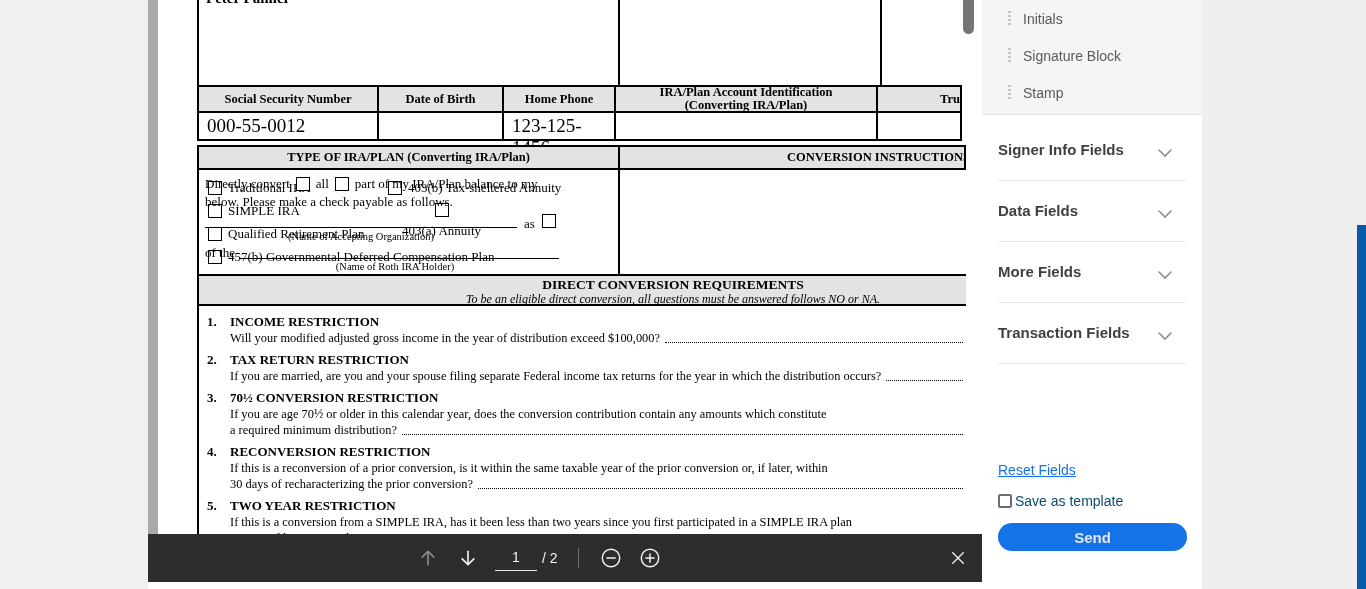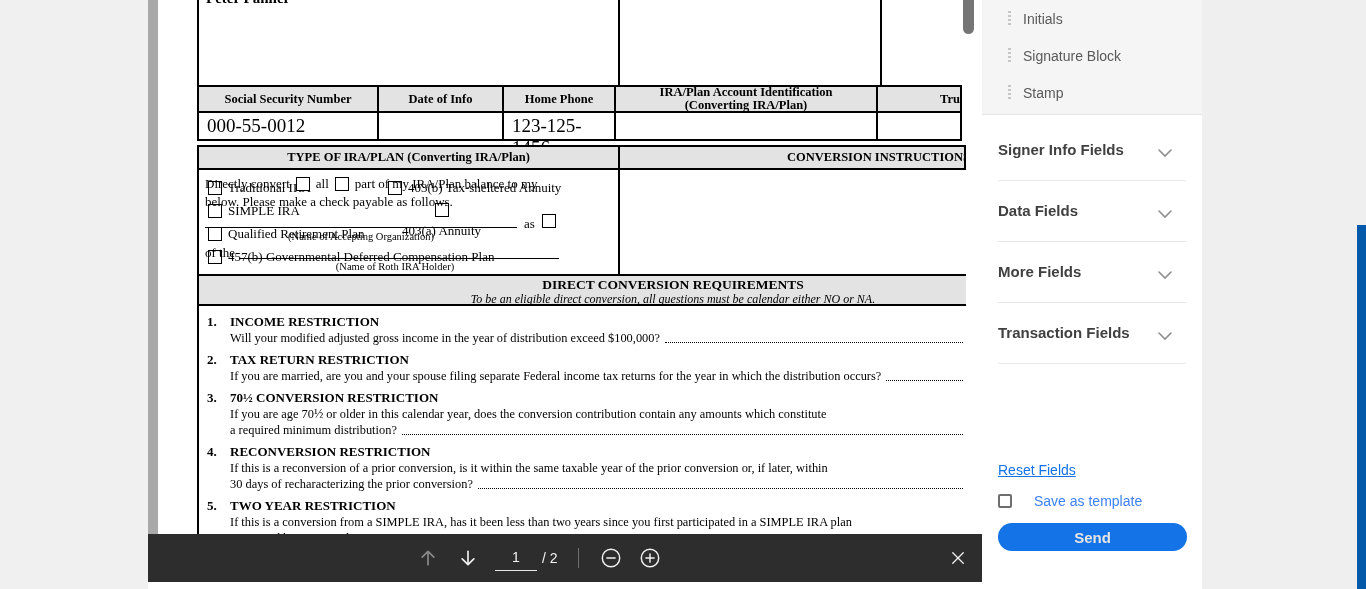--- a/index.html
+++ b/index.html
@@ -104,22 +104,22 @@
   .sb-top { position:absolute; left:0; top:0; width:220px; height:115px; background:#f5f5f5; border-bottom:1px solid #e3e3e3; }
   .sb-item { position:absolute; left:0; width:220px; height:37px; display:flex; align-items:center; padding-left:26px; gap:12px;
              color:#5a5a5a; font-size:14px; cursor:grab; }
   .drag-handle { width:3px; height:16px; flex:none;
                  background-image:repeating-linear-gradient(to bottom,#c6c6c6 0 2px, transparent 2px 4px); }
   .sb-section { position:absolute; left:0; width:220px; }
   .sb-sec-label { position:absolute; left:16px; top:0; font-size:15px; font-weight:bold; color:#404040; cursor:pointer; }
   .sb-chev { position:absolute; right:30px; top:3px; }
   .sb-divider { position:absolute; left:16px; width:188px; height:1px; background:#e8e8e8; }
   .reset-link { position:absolute; left:16px; top:462px; font-size:14px; color:#1473e6; text-decoration:underline; cursor:pointer; }
-  .save-row { position:absolute; left:16px; top:493px; display:flex; align-items:center; gap:22px;
-              font-size:14px; color:#3b82f6; cursor:pointer; }
+  .save-row { position:absolute; left:16px; top:493px; display:flex; align-items:center; gap:3px;
+              font-size:14px; color:#0c4a6e; cursor:pointer; }
   .save-cb { width:14px; height:14px; border:2px solid #6e6e6e; border-radius:2px; background:#fff; flex:none; }
   .send-btn { position:absolute; left:16px; top:523px; width:189px; height:28px; border-radius:14px; background:#1473e6;
               color:#e5e5e5; font-weight:bold; font-size:15px; display:flex; align-items:center; justify-content:center;
               border:none; cursor:pointer; font-family:"Liberation Sans",sans-serif; }
 
   
   .right-bg { position:absolute; left:1202px; top:0; width:164px; height:589px; background:#efefef; }
   .edge-strip { position:absolute; left:1357px; top:225px; width:9px; height:364px; background:#0559a9; }
 </style>
 </head>
@@ -135,21 +135,21 @@
 
       <div class="row row-top">
         <div class="box-a1">
           <span class="owner-name">Peter Panner</span>
         </div>
         <div class="box-a2"></div>
       </div>
 
       <div class="row row-th">
         <div class="cell hdr-bg c1">Social Security Number</div>
-        <div class="cell hdr-bg c2">Date of Info</div>
+        <div class="cell hdr-bg c2">Date of Birth</div>
         <div class="cell hdr-bg c3">Home Phone</div>
         <div class="cell hdr-bg c4">
           <span>IRA/Plan Account Identification</span>
           <span>(Converting IRA/Plan)</span>
         </div>
         <div class="cell hdr-bg c5 th5">Trust</div>
       </div>
 
       <div class="row row-tv">
         <div class="cell c1">000-55-0012</div>
@@ -210,21 +210,21 @@
             <span class="conv-ofthe">of the</span>
             <div class="conv-line2"></div>
             <div class="conv-cap2">(Name of Roth IRA Holder)</div>
           </div>
         </div>
       </div>
 
       <div class="row-dcr">
         <div class="dcr-inner">
           <div class="dcr-title">DIRECT CONVERSION REQUIREMENTS</div>
-          <div class="dcr-sub">To be an eligible direct conversion, all questions must be calendar either NO or NA.</div>
+          <div class="dcr-sub">To be an eligible direct conversion, all questions must be answered follows NO or NA.</div>
         </div>
       </div>
 
       <div class="row-items">
 
         <div class="req-item">
           <div class="req-head">
             <span class="req-num">1.</span>
             <span class="req-title">INCOME RESTRICTION</span>
           </div>

